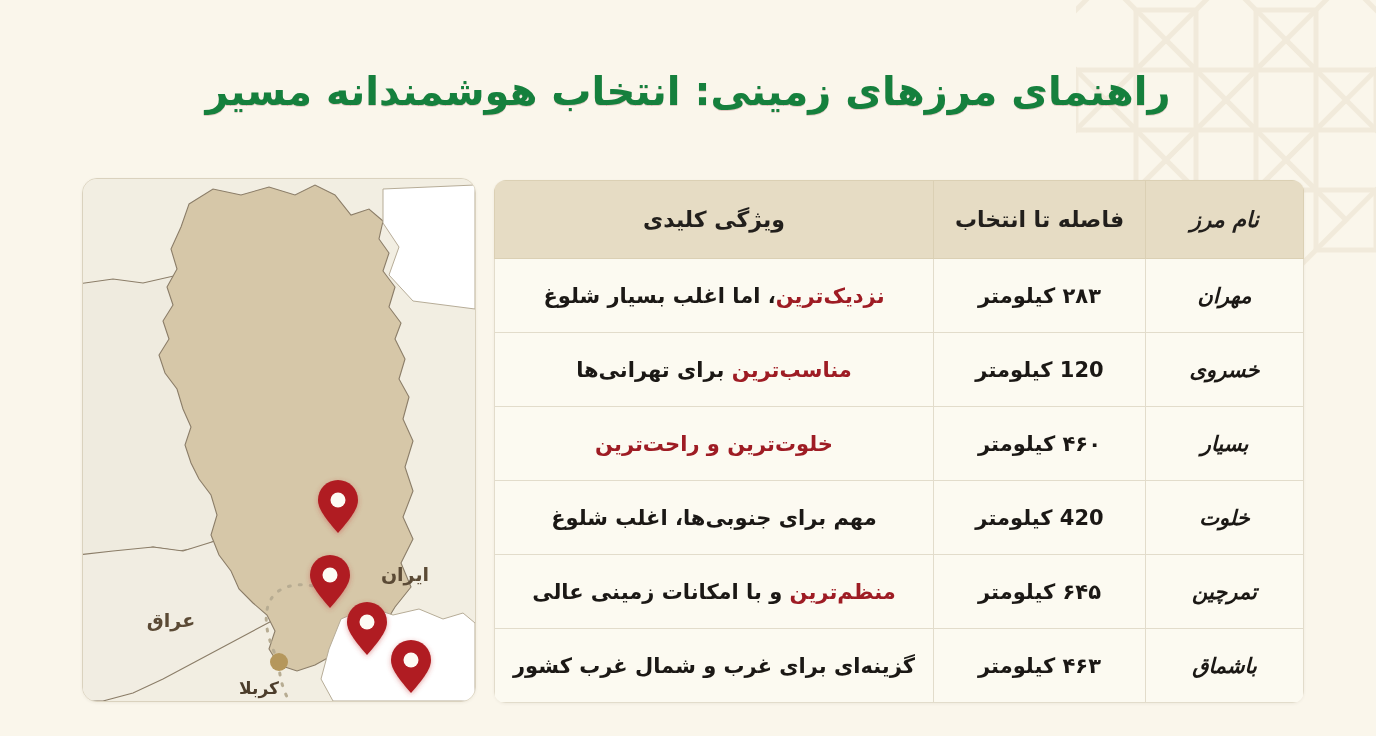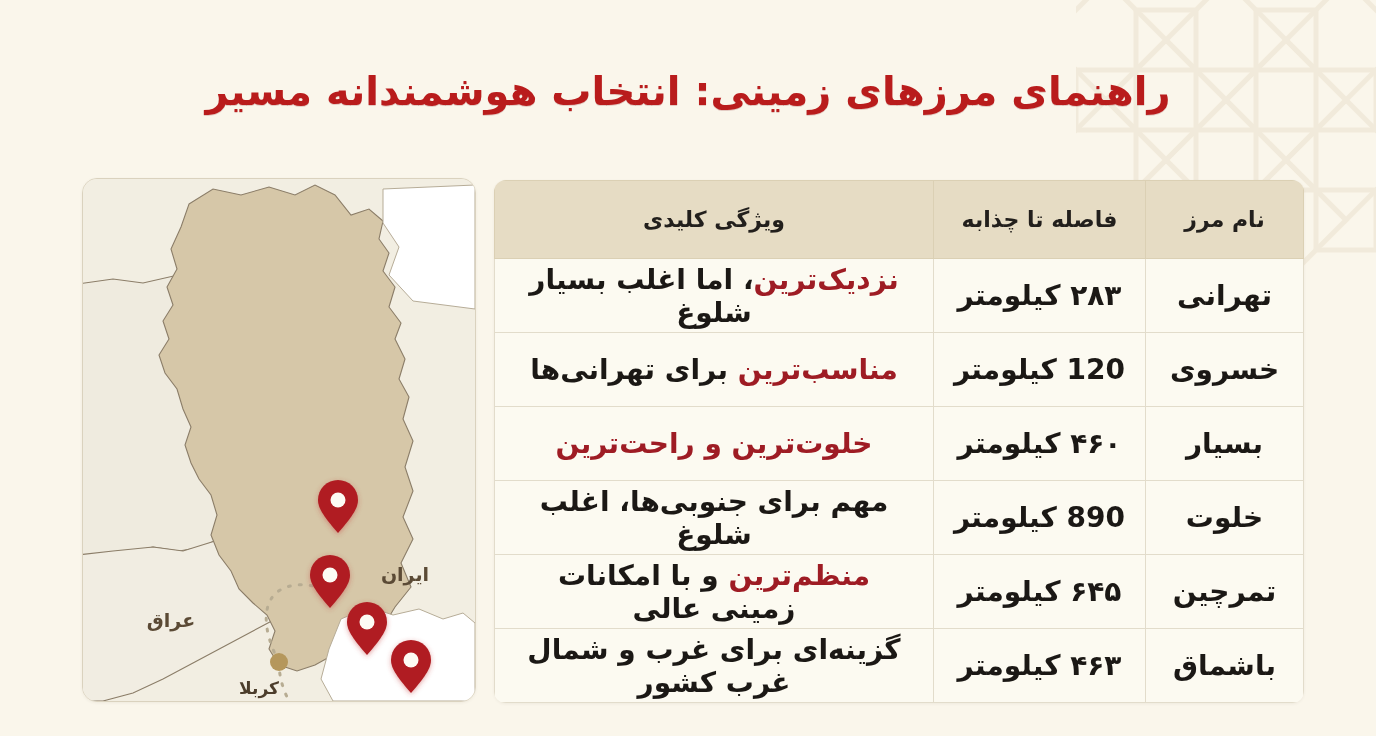--- a/index.html
+++ b/index.html
@@ -19,21 +19,21 @@
 
   
   .title-wrap{
     position:absolute;top:62px;left:0;right:0;
     text-align:center;
     padding:0 90px;
     box-sizing:border-box;
   }
   .title{
     margin:0;
-    color:#b91c1c;
+    color:#15803d;
     font-size:40px;
     font-weight:bold;
     line-height:1.45;
     letter-spacing:0;
     text-shadow:0 1px 0 rgba(120,10,15,.18);
     direction:rtl;
   }
 
   
   .map-card{
@@ -81,24 +81,24 @@
     background:#E6DCC4;
     color:#221F1C;
     font-size:22px;
     font-weight:bold;
     height:78px;
     border-color:#DBD0B4;
   }
   table.borders tbody td{
     background:#FCFAF1;
     color:#1B1815;
-    font-size:28px;
+    font-size:21px;
     font-weight:bold;
   }
-  .col-name{width:158px;}
+  .col-name{width:158px;font-style:italic;}
   .col-dist{width:212px;}
   .col-feat{width:auto;}
   .hl{color:#9E1C24;}
 </style>
 </head>
 <body>
 
 <div class="pattern-layer">
   <svg viewBox="0 0 300 270" xmlns="http://www.w3.org/2000/svg" aria-hidden="true">
     <g fill="none" stroke="#EFE7D6" stroke-width="5">
@@ -204,43 +204,43 @@
       </g>
     </g>
   </svg>
 </div>
 
 <div class="table-wrap">
   <table class="borders">
     <thead>
       <tr>
         <th class="col-name">نام مرز</th>
-        <th class="col-dist">فاصله تا چذابه</th>
+        <th class="col-dist">فاصله تا انتخاب</th>
         <th class="col-feat">ویژگی کلیدی</th>
       </tr>
     </thead>
     <tbody>
         <tr>
-          <td class="col-name">تهرانی</td>
+          <td class="col-name">مهران</td>
           <td class="col-dist">۲۸۳ کیلومتر</td>
           <td class="col-feat"><span class="hl">نزدیک‌ترین</span><span>، اما اغلب بسیار شلوغ</span></td>
         </tr>
         <tr>
           <td class="col-name">خسروی</td>
           <td class="col-dist">120 کیلومتر</td>
           <td class="col-feat"><span class="hl">مناسب‌ترین</span><span> برای تهرانی‌ها</span></td>
         </tr>
         <tr>
           <td class="col-name">بسیار</td>
           <td class="col-dist">۴۶۰ کیلومتر</td>
           <td class="col-feat"><span class="hl">خلوت‌ترین و راحت‌ترین</span></td>
         </tr>
         <tr>
           <td class="col-name">خلوت</td>
-          <td class="col-dist">890 کیلومتر</td>
+          <td class="col-dist">420 کیلومتر</td>
           <td class="col-feat"><span>مهم برای جنوبی‌ها، اغلب شلوغ</span></td>
         </tr>
         <tr>
           <td class="col-name">تمرچین</td>
           <td class="col-dist">۶۴۵ کیلومتر</td>
           <td class="col-feat"><span class="hl">منظم‌ترین</span><span> و با امکانات زمینی عالی</span></td>
         </tr>
         <tr>
           <td class="col-name">باشماق</td>
           <td class="col-dist">۴۶۳ کیلومتر</td>

